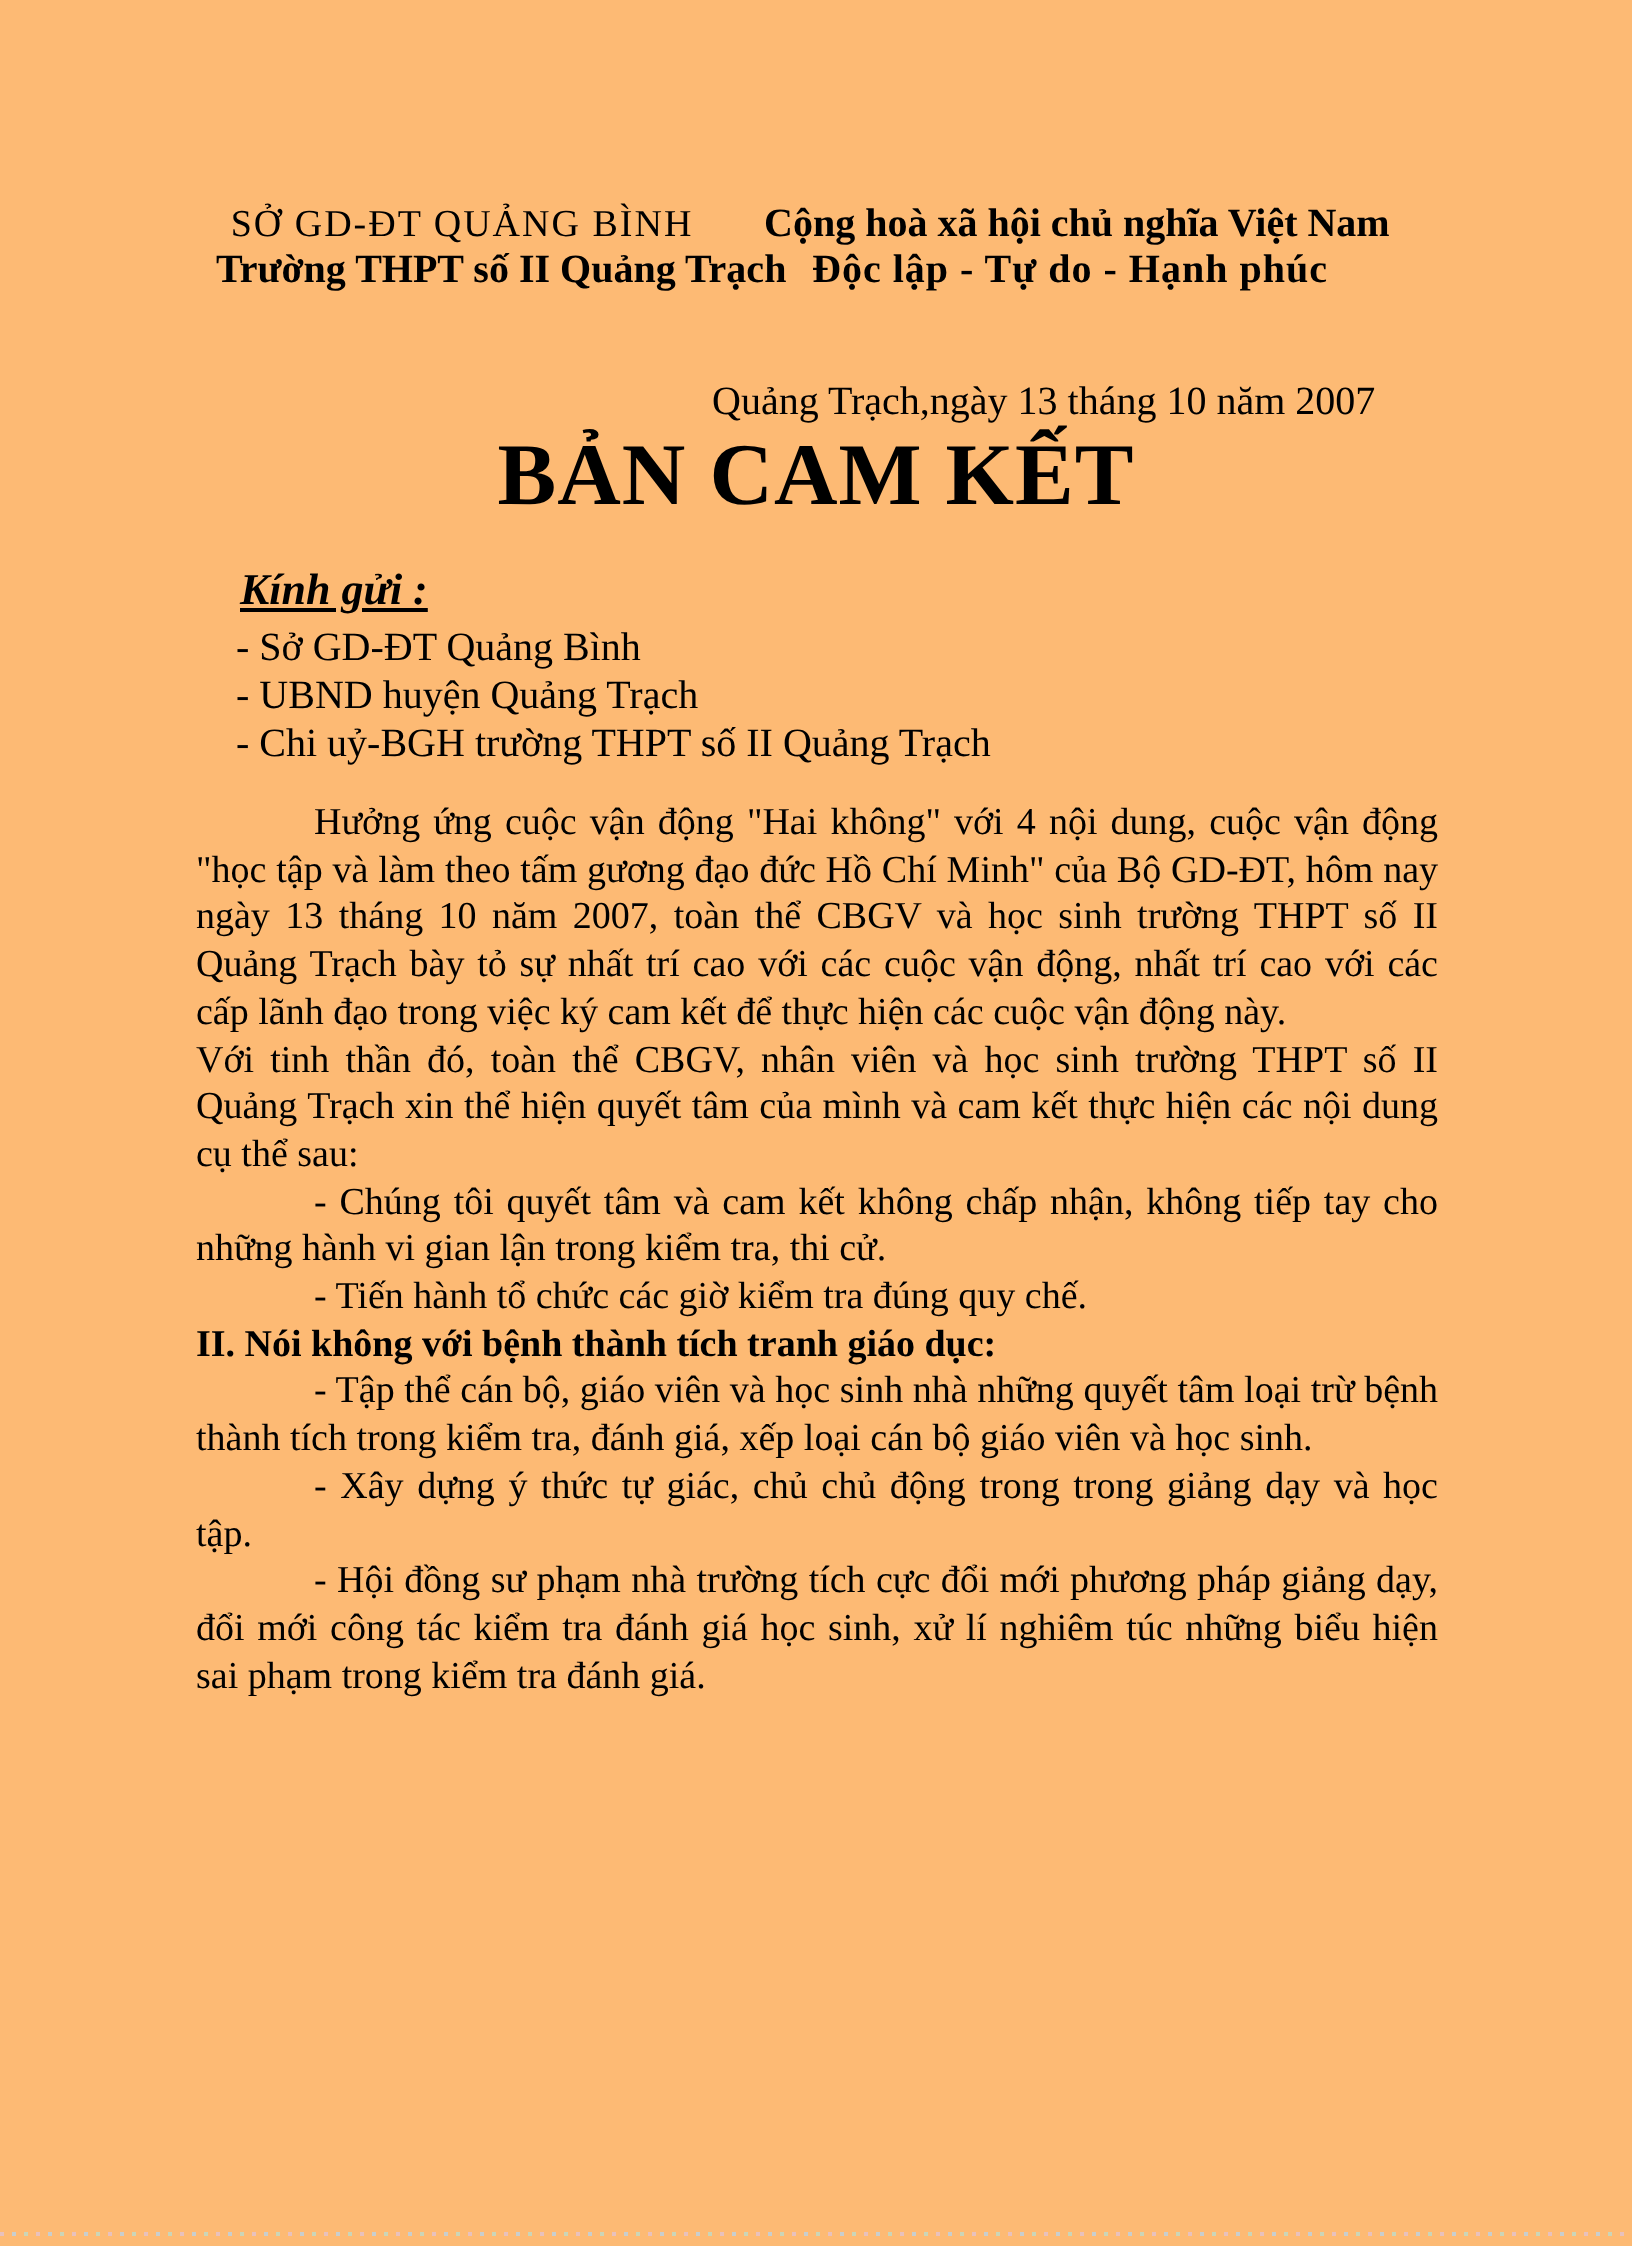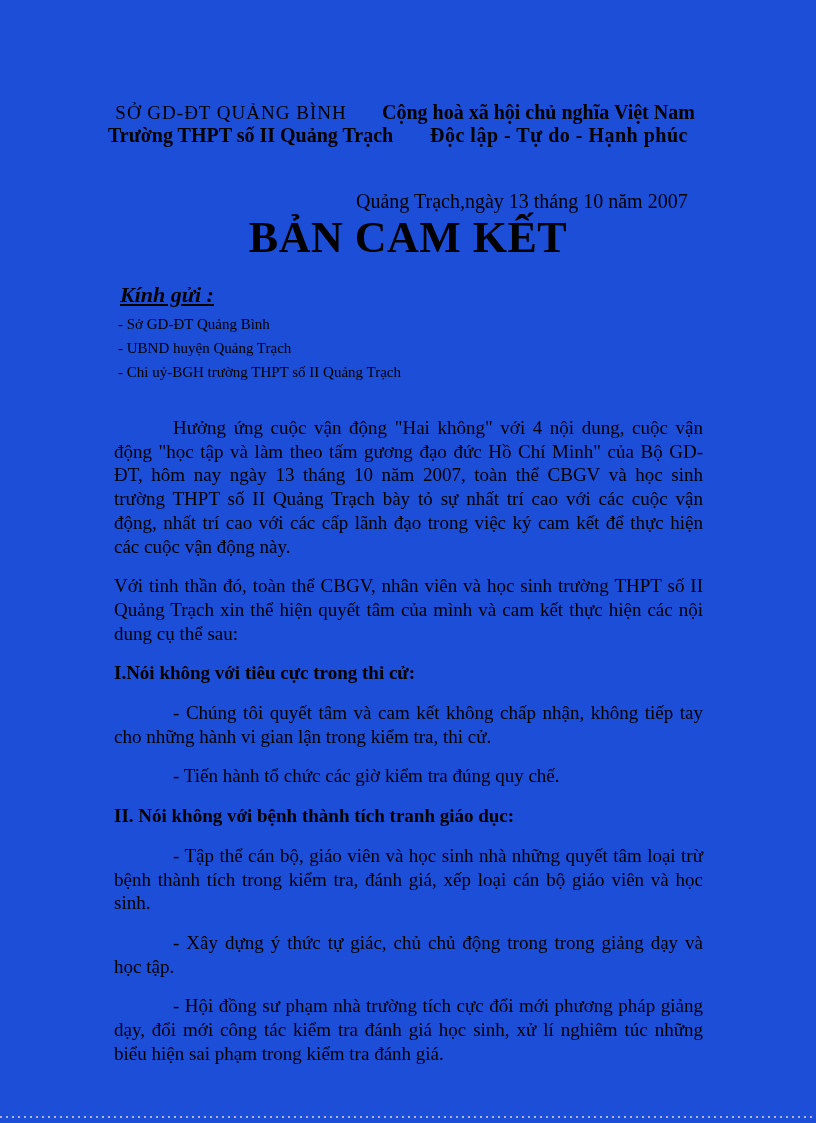--- a/index.html
+++ b/index.html
@@ -4,21 +4,21 @@
 <style>
   html, body {
     margin: 0;
     padding: 0;
     background: #ffffff;
   }
   .page {
     position: relative;
     width: 816px;
     height: 1123px;
-    background: #1d4ed8;
+    background: #fdba74;
     color: #000000;
     font-family: "Liberation Serif", "DejaVu Serif", serif;
     overflow: hidden;
   }
 
   
   .header-left {
     position: absolute;
     top: 101px;
     left: 108px;
@@ -34,21 +34,21 @@
   .header-left .line2 {
     font-size: 20px;
     font-weight: bold;
     white-space: nowrap;
   }
   .header-right {
     position: absolute;
     top: 101px;
     left: 382px;
     width: 306px;
-    text-align: right;
+    text-align: center;
     line-height: 23px;
     font-weight: bold;
   }
   .header-right .line1 { font-size: 20px; white-space: nowrap; }
   .header-right .line2 { font-size: 20px; white-space: nowrap; letter-spacing: 0.5px; }
 
   .dateline {
     position: absolute;
     top: 170px;
     left: 356px;
@@ -74,35 +74,35 @@
     left: 120px;
     font-size: 22px;
     font-weight: bold;
     font-style: italic;
     text-decoration: underline;
   }
   .recipients {
     position: absolute;
     top: 312px;
     left: 118px;
-    font-size: 15px;
+    font-size: 20px;
     line-height: 24px;
   }
 
   
   .doc-body {
     position: absolute;
     top: 400px;
     left: 98px;
     width: 621px;
     font-size: 19px;
     line-height: 23.7px;
     text-align: justify;
   }
-  .doc-body p { margin: 16px; padding: 0; }
+  .doc-body p { margin: 0; padding: 0; }
   .doc-body p.indent { text-indent: 59px; }
   .doc-body p.heading { font-weight: bold; text-indent: 0; }
 
   
   .page-break-dots {
     position: absolute;
     top: 1116px;
     left: 0;
     width: 816px;
     height: 2px;
@@ -141,21 +141,20 @@
 
   <div class="recipients">
       <div>- Sở GD-ĐT Quảng Bình</div>
       <div>- UBND huyện Quảng Trạch</div>
       <div>- Chi uỷ-BGH trường THPT số II Quảng Trạch</div>
     </div>
 
   <div class="doc-body">
       <p class="indent">Hưởng ứng cuộc vận động "Hai không" với 4 nội dung, cuộc vận động "học tập và làm theo tấm gương đạo đức Hồ Chí Minh" của Bộ GD-ĐT, hôm nay ngày 13 tháng 10 năm 2007, toàn thể CBGV và học sinh trường THPT số II Quảng Trạch bày tỏ sự nhất trí cao với các cuộc vận động, nhất trí cao với các cấp lãnh đạo trong việc ký cam kết để thực hiện các cuộc vận động này.</p>
       <p class="">Với tinh thần đó, toàn thể CBGV, nhân viên và học sinh trường THPT số II Quảng Trạch xin thể hiện quyết tâm của mình và cam kết thực hiện các nội dung cụ thể sau:</p>
-      <p class="heading">I.Nói không với tiêu cực trong thi cử:</p>
       <p class="indent">- Chúng tôi quyết tâm và cam kết không chấp nhận, không tiếp tay cho những hành vi gian lận trong kiểm tra, thi cử.</p>
       <p class="indent">- Tiến hành tổ chức các giờ kiểm tra đúng quy chế.</p>
       <p class="heading">II. Nói không với bệnh thành tích tranh giáo dục:</p>
       <p class="indent">- Tập thể cán bộ, giáo viên và học sinh nhà những  quyết tâm loại trừ bệnh thành tích trong kiểm tra, đánh giá, xếp loại cán bộ giáo viên và học sinh.</p>
       <p class="indent">- Xây dựng ý thức tự giác, chủ chủ động trong trong giảng dạy và học tập.</p>
       <p class="indent">- Hội đồng sư phạm nhà trường tích cực đổi mới phương pháp giảng dạy, đổi mới công tác kiểm tra đánh giá học sinh, xử lí nghiêm túc những biểu hiện sai phạm trong kiểm tra đánh giá.</p>
     </div>
 
   <div class="page-break-dots"></div>
 

